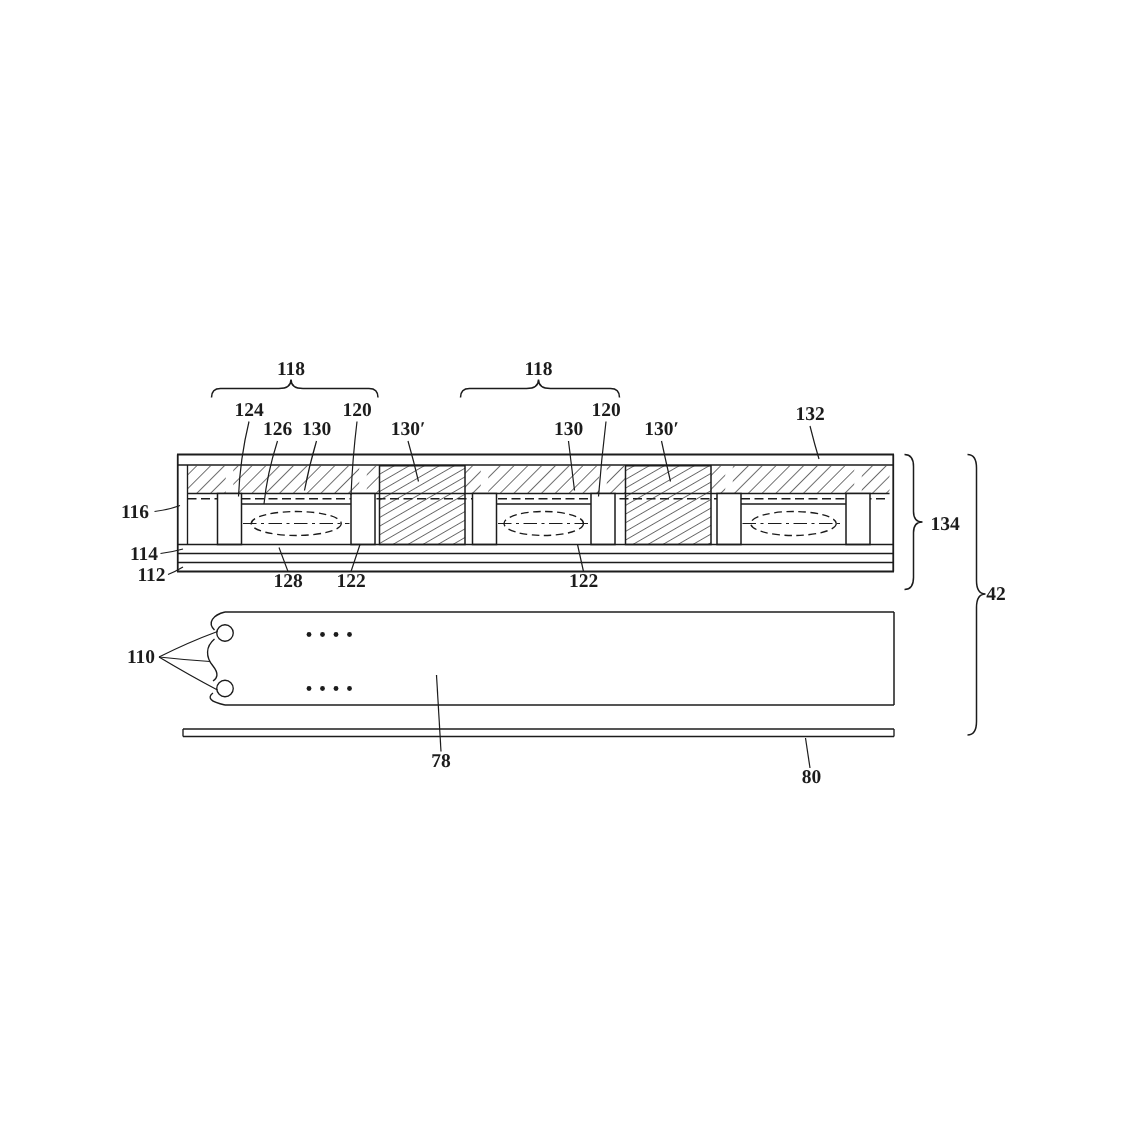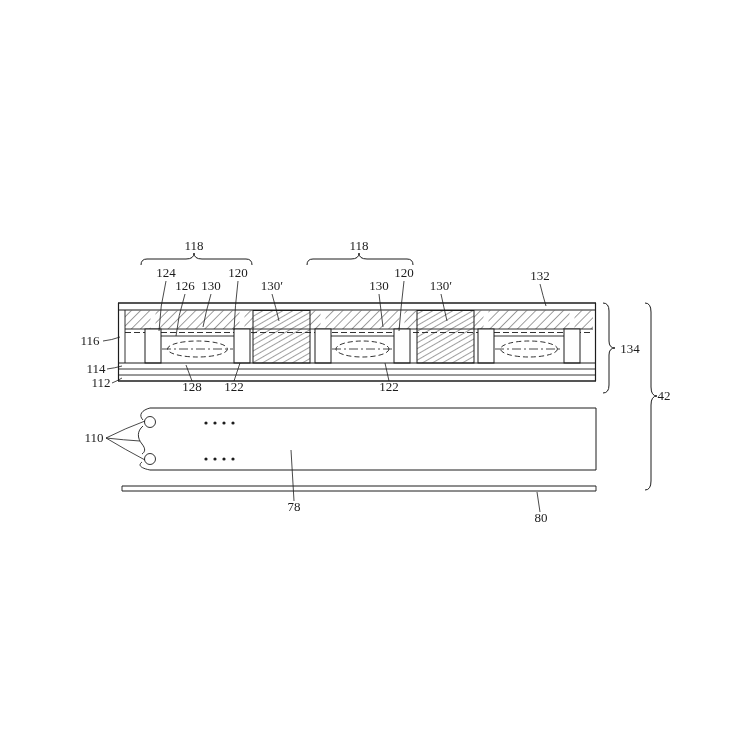--- a/index.html
+++ b/index.html
@@ -2,20 +2,21 @@
 <html><head>
 <meta charset="utf-8">
 <style>
   html, body { margin: 0; padding: 0; background: #ffffff; }
   #canvas {
     position: relative;
     width: 752px;
     height: 532px;
     background: #ffffff;
     overflow: hidden;
+    font-weight: bold;
   }
   svg { display: block; }
   .ln      { stroke: #1c1c1c; fill: none; stroke-width: 1; }
   .thick   { stroke-width: 1.4; }
   .thin    { stroke-width: 0.9; }
   .vline   { stroke-width: 1.2; }
   .dash    { stroke-dasharray: 6 3; stroke-width: 0.9; }
   .edash   { stroke-dasharray: 5 3; stroke-width: 0.9; }
   .dashdot { stroke-dasharray: 9 3 2 3; stroke-width: 0.8; }
   .leader  { stroke: #1c1c1c; fill: none; stroke-width: 0.8; }

